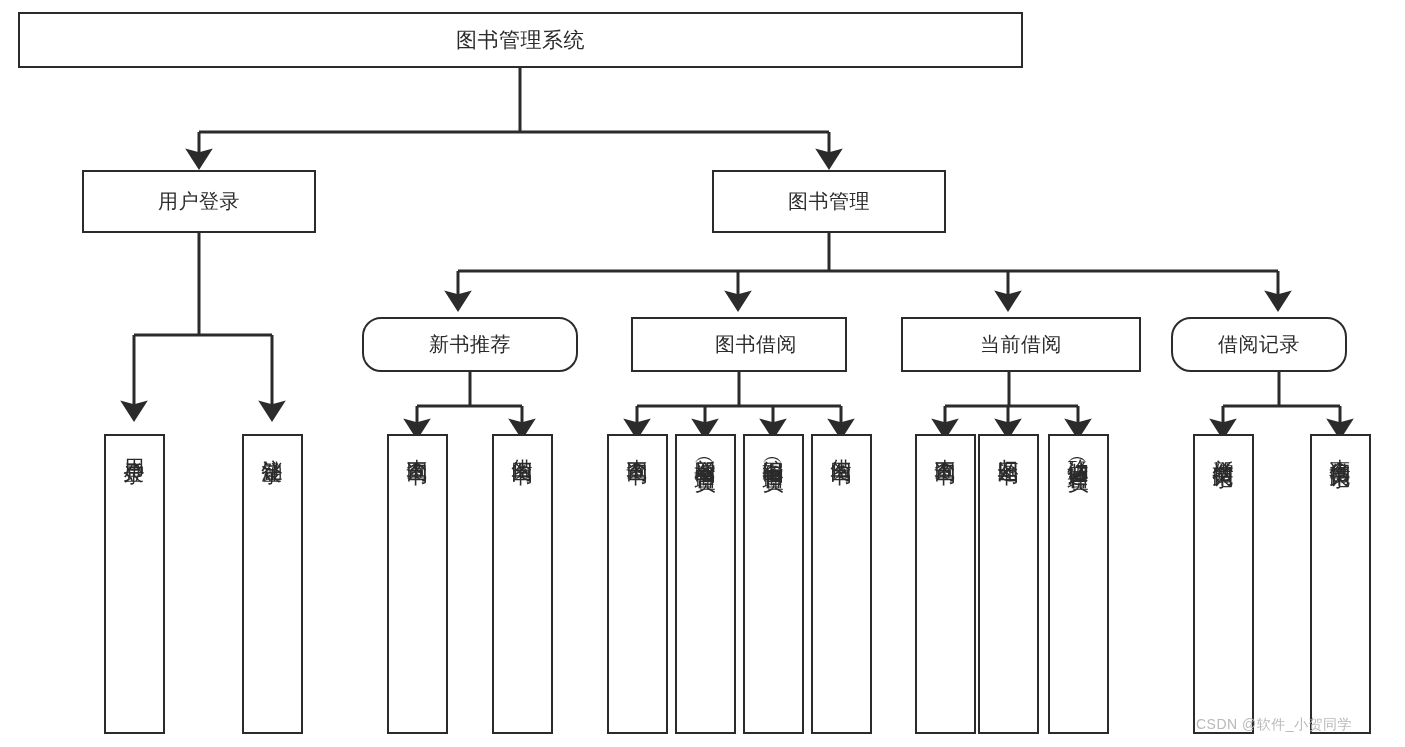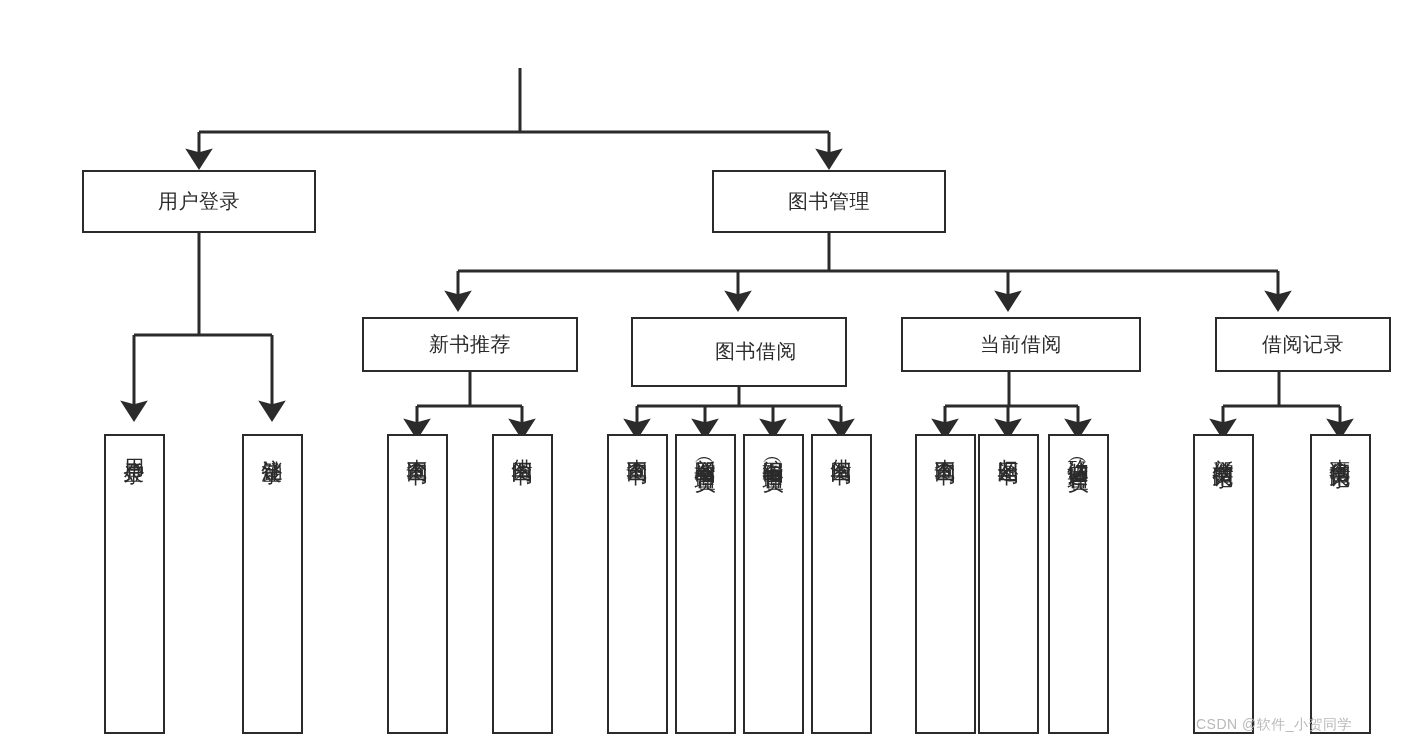--- a/index.html
+++ b/index.html
@@ -120,38 +120,41 @@
       <path d="M1008,406 L1008,428" marker-end="url(#arrowhead)"></path>
       <path d="M1078,406 L1078,428" marker-end="url(#arrowhead)"></path>
 
       <path d="M1279,372 L1279,406"></path>
       <path d="M1223,406 L1340,406"></path>
       <path d="M1223,406 L1223,428" marker-end="url(#arrowhead)"></path>
       <path d="M1340,406 L1340,428" marker-end="url(#arrowhead)"></path>
     </g>
   </svg>
 
+  <div class="node level-0" style="left:18px; top:12px; width:1005px; height:56px;">
+    <span class="node-label">图书管理系统</span>
+  </div>
 
   <div class="node level-1" style="left:82px; top:170px; width:234px; height:63px;">
     <span class="node-label">用户登录</span>
   </div>
   <div class="node level-1" style="left:712px; top:170px; width:234px; height:63px;">
     <span class="node-label">图书管理</span>
   </div>
 
-  <div class="node level-2" style="left:362px; top:317px; width:216px; height:55px;">
+  <div class="node level-2" style="left:362px; top:317px; width:216px; height:55px;border-radius:19px;">
     <span class="node-label">新书推荐</span>
   </div>
-  <div class="node level-2" style="left:631px; top:317px; width:216px; height:70px;padding-left:34px;">
+  <div class="node level-2" style="left:631px; top:317px; width:216px; height:55px;padding-left:34px;">
     <span class="node-label">图书借阅</span>
   </div>
   <div class="node level-2" style="left:901px; top:317px; width:240px; height:55px;">
     <span class="node-label">当前借阅</span>
   </div>
-  <div class="node level-2" style="left:1215px; top:317px; width:176px; height:55px;">
+  <div class="node level-2" style="left:1171px; top:317px; width:176px; height:55px;border-radius:20px;">
     <span class="node-label">借阅记录</span>
   </div>
 
   <div class="node leaf" style="left:104px; top:434px; width:61px; height:300px;">
     <span class="node-label">用户登录</span>
   </div>
   <div class="node leaf" style="left:242px; top:434px; width:61px; height:300px;">
     <span class="node-label">注销登录</span>
   </div>
 

